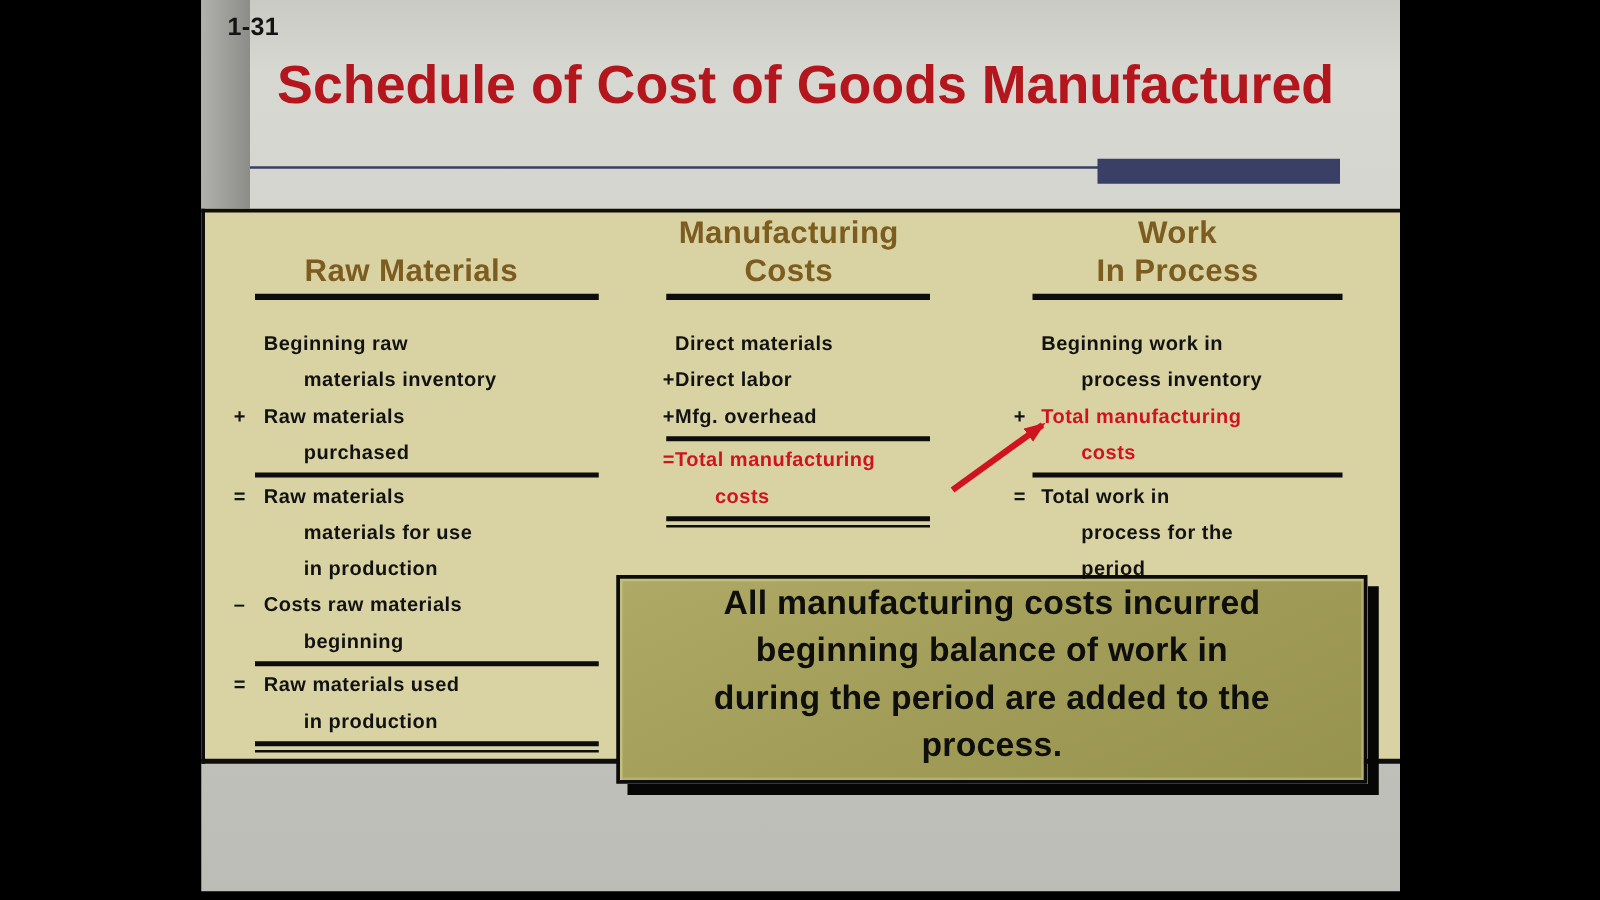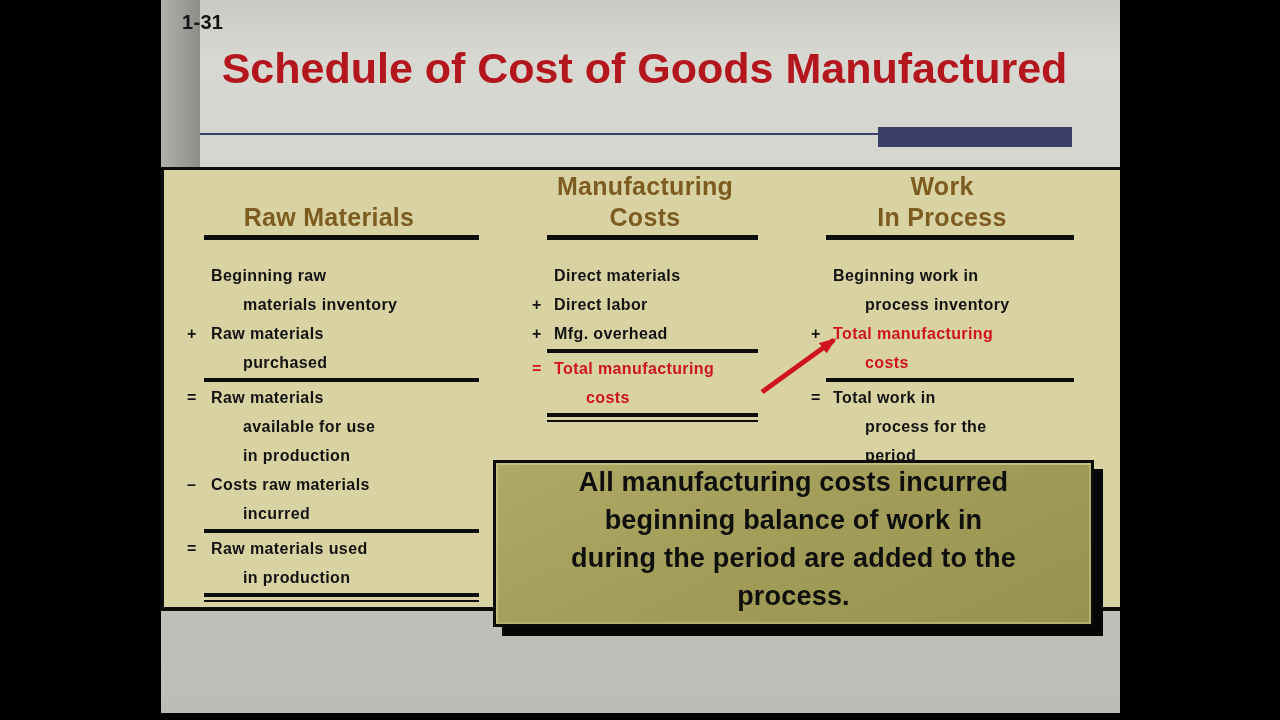--- a/index.html
+++ b/index.html
@@ -30,21 +30,21 @@
   .title-accent-bar {
     position:absolute; left:717px; top:127px; width:194px; height:20px; background:#3a3f66;
   }
   .schedule-panel {
     position:absolute; left:0; top:167px; width:959px; height:444px; box-sizing:border-box;
     background:#d9d3a3;
     border-top:3px solid #0d0d0d; border-left:3px solid #0d0d0d; border-bottom:4px solid #0d0d0d;
   }
   .column { position:absolute; top:172px; }
   .col-raw-materials      { left:17px;  width:302px; --symw:33px; --sympad:9px; --ruleL:26px; --ruleR:1px; }
-  .col-manufacturing-costs{ left:369px; width:230px; --symw:24px; --sympad:2px; --ruleL:17px; --ruleR:2px; }
+  .col-manufacturing-costs{ left:355px; width:230px;text-align:right; --symw:24px; --sympad:2px; --ruleL:17px; --ruleR:2px; }
   .col-work-in-process    { left:645px; width:272px; --symw:27px; --sympad:5px; --ruleL:20px; --ruleR:4px; }
   .col-header {
     height:61px; display:flex; flex-direction:column; justify-content:flex-end; align-items:center;
   }
   .col-title {
     font-size:25px; font-weight:bold; color:#7d5c20; line-height:31px;
     letter-spacing:0.3px; white-space:nowrap;
   }
   .head-rule {
     height:5px; background:#0d0d0d; margin-top:2px;
@@ -117,33 +117,33 @@
             <span class="sym"></span>
             <span class="txt">purchased</span>
           </div>
           <div class="rule-single"></div>
           <div class="srow">
             <span class="sym">=</span>
             <span class="txt">Raw materials</span>
           </div>
           <div class="srow indent">
             <span class="sym"></span>
-            <span class="txt">available for use</span>
+            <span class="txt">materials for use</span>
           </div>
           <div class="srow indent">
             <span class="sym"></span>
             <span class="txt">in production</span>
           </div>
           <div class="srow">
             <span class="sym">–</span>
             <span class="txt">Costs raw materials</span>
           </div>
           <div class="srow indent">
             <span class="sym"></span>
-            <span class="txt">incurred</span>
+            <span class="txt">beginning</span>
           </div>
           <div class="rule-single"></div>
           <div class="srow">
             <span class="sym">=</span>
             <span class="txt">Raw materials used</span>
           </div>
           <div class="srow indent">
             <span class="sym"></span>
             <span class="txt">in production</span>
           </div>

